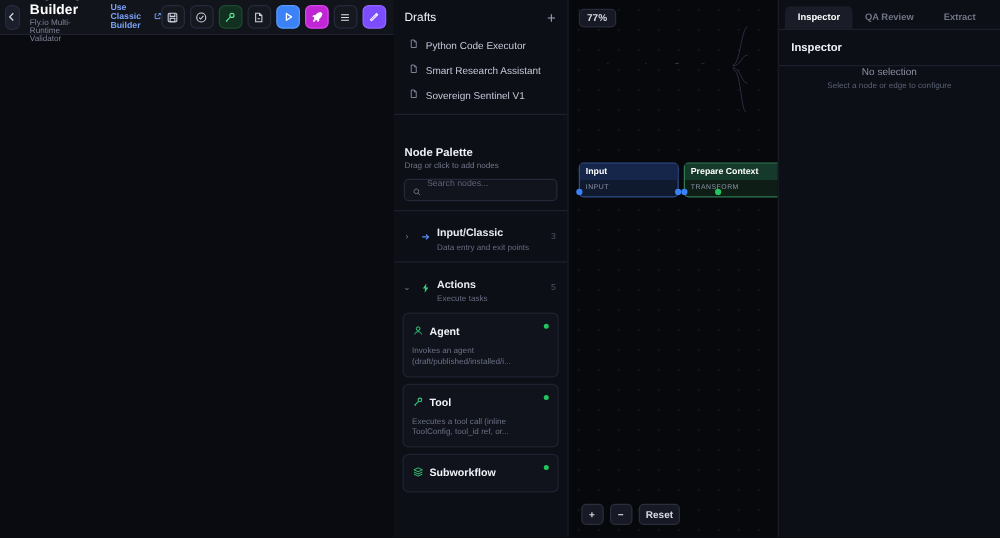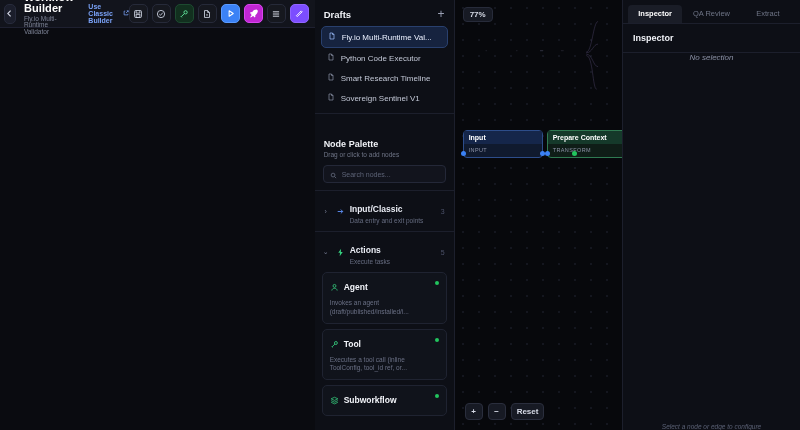--- a/index.html
+++ b/index.html
@@ -57,21 +57,21 @@
     width: 140px; flex: 0 0 140px;
     background: #0d0f16;
     border-right: 1px solid #1c1f2c;
     display: flex; flex-direction: column;
     overflow: hidden;
   }
   .drafts-head {
     display: flex; align-items: center; justify-content: space-between;
     padding: 8px 9px 6px 9px;
   }
-  .drafts-title { font-size: 9.5px; font-weight: bold; color: #f0f2f7; }
+  .drafts-title { font-size: 9.5px; font-weight: normal; color: #f0f2f7; }
   .plus-btn { color: #9aa0b4; font-size: 12px; cursor: pointer; line-height: 1; }
   .draft-list { padding: 0 6px; }
   .draft-item {
     display: flex; align-items: center; gap: 6px;
     padding: 5px 6px; border-radius: 5px;
     font-size: 8px; color: #c3c8d6; cursor: pointer;
     white-space: nowrap; overflow: hidden;
   }
   .draft-item.active {
     background: #16233f; border: 1px solid #29406e; color: #eaf0ff;
@@ -79,21 +79,21 @@
   .doc-ico { color: #8b92a8; flex: 0 0 auto; }
   .draft-item.active .doc-ico { color: #9dc0ff; }
 
   .palette-sep { height: 1px; background: #1c1f2c; margin-top: 5px; }
   .palette-head { padding: 7px 9px 5px 9px; margin-top: 18px; }
   .palette-title { font-size: 9px; font-weight: bold; color: #f0f2f7; }
   .palette-sub { font-size: 6.5px; color: #6f begin; }
   .palette-sub { font-size: 6.5px; color: #6f7587; margin-top: 2px; }
   .search-wrap { padding: 2px 8px 7px 8px; }
   .search-box {
-    display: flex; align-items: center; gap: 5px;
+    display: flex; align-items: flex-start; gap: 5px;
     height: 18px; border-radius: 4px;
     background: #12141d; border: 1px solid #242838;
     padding: 0 6px;
   }
   .search-box input {
     flex: 1; background: transparent; border: 0; outline: 0;
     color: #c3c8d6; font-size: 7px; font-family: inherit;
   }
   .search-box input::placeholder { color: #5d6377; }
   .search-ico { color: #666c80; }
@@ -191,30 +191,30 @@
 
   
   .inspector {
     width: 178px; flex: 0 0 178px;
     background: #0d0f16; border-left: 1px solid #1c1f2c;
     display: flex; flex-direction: column;
   }
   .insp-tabs { display: flex; padding: 5px 5px 0 5px; gap: 2px; border-bottom: 1px solid #1c1f2c; }
   .insp-tab {
     flex: 1; text-align: center; font-size: 7.5px; color: #6f7587;
-    padding: 4px 2px 5px 2px; border-radius: 4px 4px 0 0; cursor: pointer;
+    padding: 4px 2px 5px 2px; border-radius: 4px 4px 0 0; cursor: pointer; font-weight: bold;
   }
   .insp-tab.active { background: #1a1d27; color: #ffffff; font-weight: bold; }
   .insp-title {
     font-size: 9px; font-weight: bold; color: #f0f2f7;
     padding: 9px 10px; border-bottom: 1px solid #1c1f2c;
   }
   .insp-empty {
     flex: 1; display: flex; flex-direction: column;
-    align-items: center; justify-content: space-between; gap: 3px; font-style: italic;
+    align-items: center; justify-content: flex-start; gap: 3px;
   }
   .insp-empty .t1 { font-size: 8px; color: #8a90a4; }
   .insp-empty .t2 { font-size: 6.5px; color: #5a6074; }
 </style>
 </head>
 <body>
 
 <div id="app">
 
   <div class="topbar">
@@ -292,46 +292,37 @@
   </div>
 
   <div class="body">
 
     <div class="sidebar">
       <div class="drafts-head">
         <div class="drafts-title">Drafts</div>
         <div class="plus-btn">+</div>
       </div>
       <div class="draft-list">
-        <div class="draft-item active">
-          <span class="doc-ico">
-            <svg width="8" height="8" viewBox="0 0 16 16" fill="none" stroke="currentColor" stroke-width="1.4">
-              <path d="M4 2h5l3 3v9H4z"></path>
-                <path d="M9 2v3h3"></path>
-            </svg>
-          </span>
-          <span>Fly.io Multi-Runtime Val...</span>
-        </div>
         <div class="draft-item">
           <span class="doc-ico">
             <svg width="8" height="8" viewBox="0 0 16 16" fill="none" stroke="currentColor" stroke-width="1.4">
               <path d="M4 2h5l3 3v9H4z"></path>
                 <path d="M9 2v3h3"></path>
             </svg>
           </span>
           <span>Python Code Executor</span>
         </div>
         <div class="draft-item">
           <span class="doc-ico">
             <svg width="8" height="8" viewBox="0 0 16 16" fill="none" stroke="currentColor" stroke-width="1.4">
               <path d="M4 2h5l3 3v9H4z"></path>
                 <path d="M9 2v3h3"></path>
             </svg>
           </span>
-          <span>Smart Research Timeline</span>
+          <span>Smart Research Assistant</span>
         </div>
         <div class="draft-item">
           <span class="doc-ico">
             <svg width="8" height="8" viewBox="0 0 16 16" fill="none" stroke="currentColor" stroke-width="1.4">
               <path d="M4 2h5l3 3v9H4z"></path>
                 <path d="M9 2v3h3"></path>
             </svg>
           </span>
           <span>Sovereign Sentinel V1</span>
         </div>

